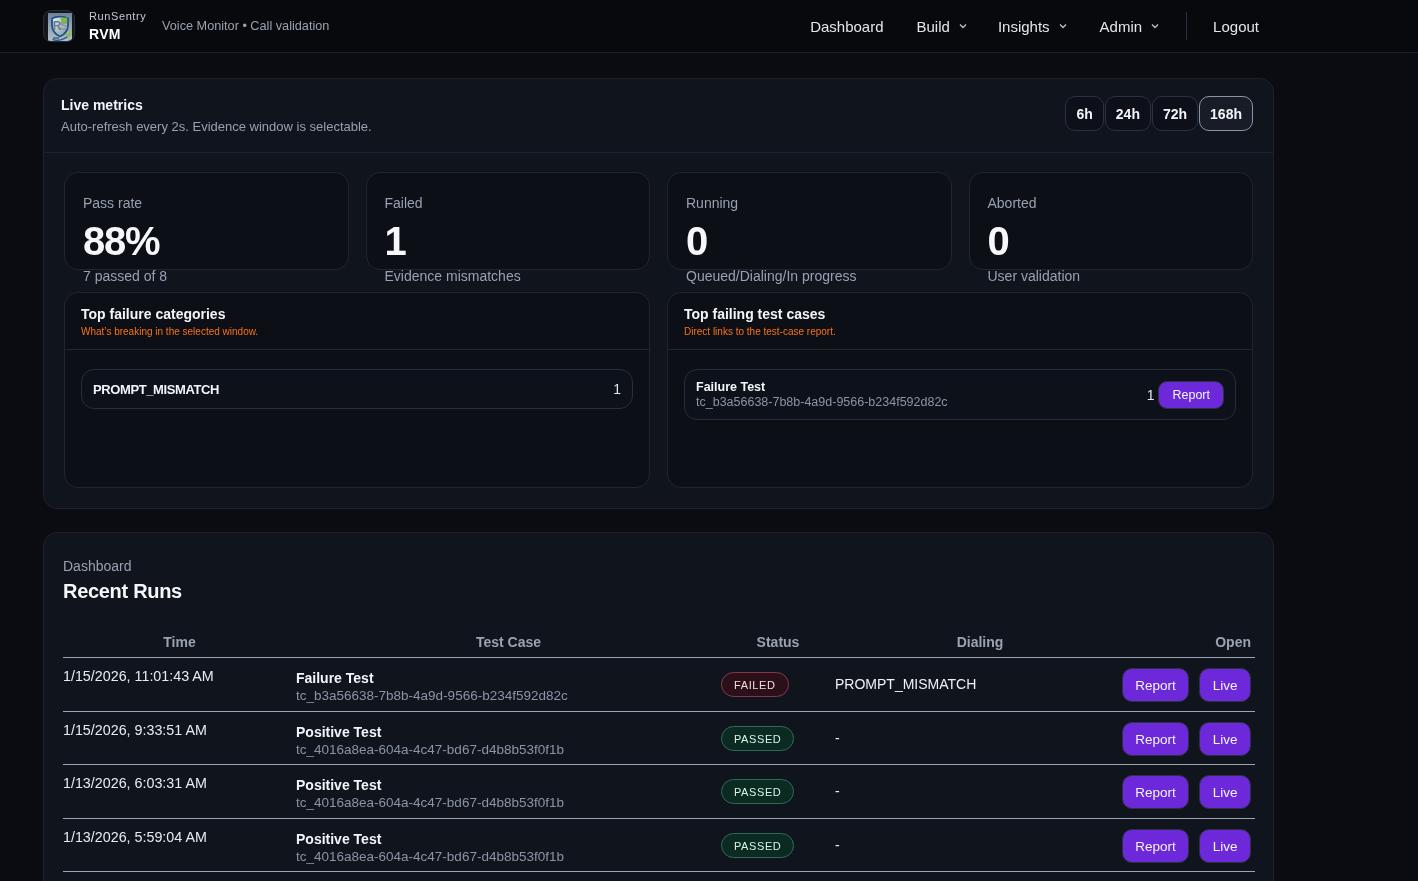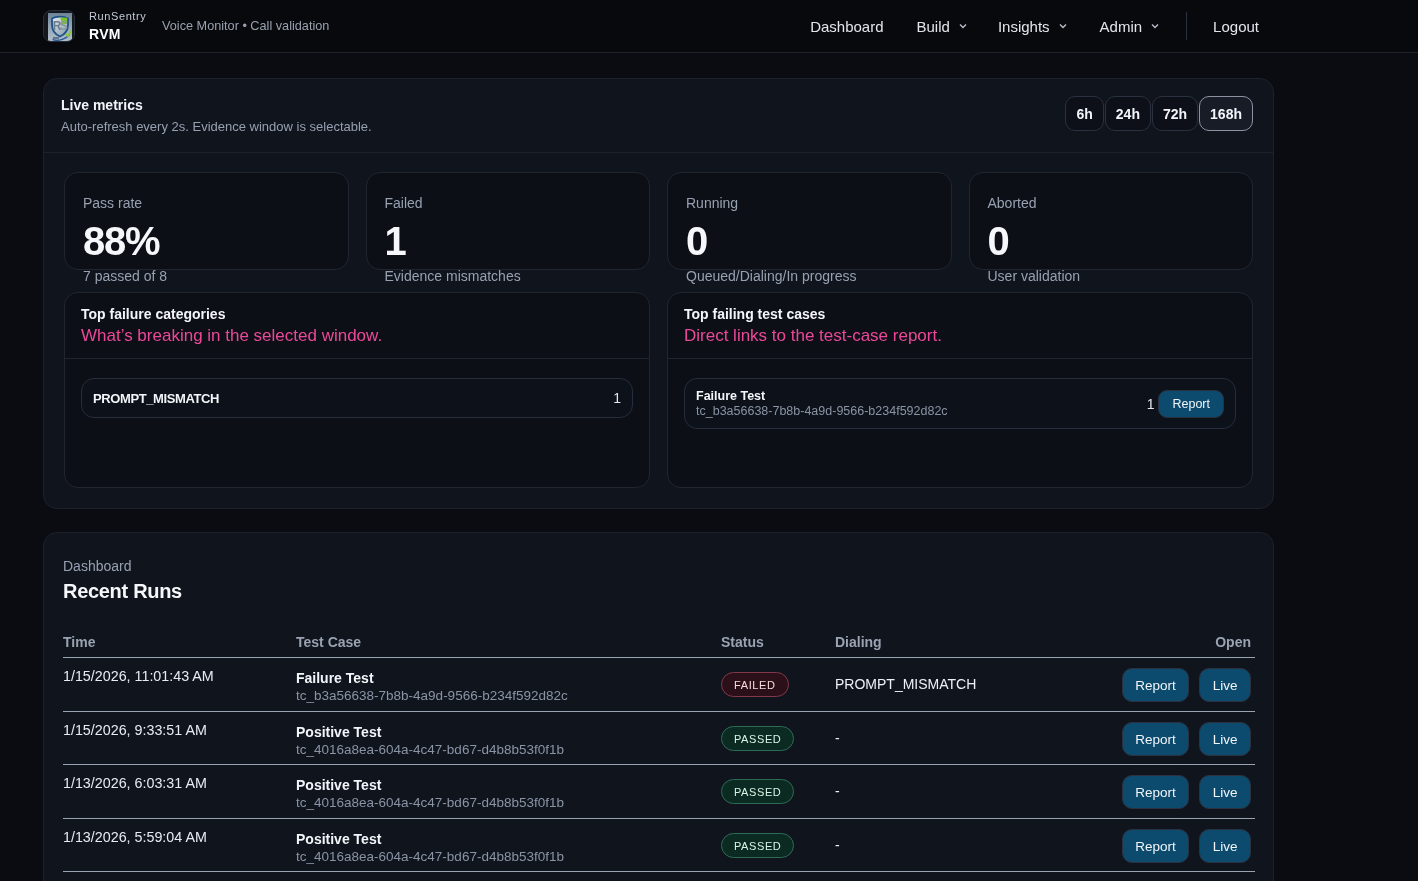--- a/index.html
+++ b/index.html
@@ -54,44 +54,44 @@
     background:#0c0f16; border:1px solid #20252f; border-radius:14px;
     padding:22px 18px; height:98px;
   }
   .mcard .lbl { font-size:14px; color:#98a1b1; }
   .mcard .val { font-size:40px; font-weight:700; color:#f5f7fa; margin-top:7.5px; letter-spacing:-1.2px; }
   .mcard .sub { font-size:14px; color:#98a1b1; margin-top:4px; }
   .two-grid { display:grid; grid-template-columns:1fr 1fr; gap:17px; margin-top:22px; }
   .scard { background:#0c0f16; border:1px solid #20252f; border-radius:14px; height:196px; }
   .scard .head { padding:13px 16px 12px; border-bottom:1px solid #20252f; }
   .scard .head h3 { font-size:14px; font-weight:700; color:#f2f5f9; }
-  .scard .head p { font-size:17px; color:#ec4899; margin-top:4px; }
+  .scard .head p { font-size:10px; color:#f97316; margin-top:4px; }
   .scard .body { padding:19px 16px 0; }
   .item {
     background:#0d1119; border:1px solid #262d3c; border-radius:13px;
     display:flex; align-items:center; padding:0 11px;
   }
   .item1 { height:40px; }
   .item1 .name { font-size:13px; font-weight:700; color:#f2f5f9; letter-spacing:-0.4px; }
   .item1 .cnt { margin-left:auto; font-size:14px; color:#e2e7ee; }
   .item2 { height:51px; padding:0 11px; }
   .item2 .tc-name { font-size:12.5px; font-weight:700; color:#f2f5f9; line-height:14px; }
   .item2 .tc-id { font-size:12.5px; color:#8a94a5; margin-top:1px; line-height:14.5px; }
   .item2 .right { margin-left:auto; display:flex; align-items:center; }
   .btn {
     height:28px; padding:0 13px; border-radius:9px;
-    background:#0c4a6e; border:1px solid #2a3140;
+    background:#6d28d9; border:1px solid #2a3140;
     color:#f2f5f9; font-size:12.5px;
     display:inline-flex; align-items:center;
   }
   .panel2 { margin-top:23px; padding:25px 18px 20px 19px; height:420px; }
   .crumb { font-size:14px; color:#98a1b1; }
   .panel2 h1 { font-size:20px; font-weight:700; color:#f5f7fa; margin-top:5.5px; letter-spacing:-0.3px; }
   table { width:100%; border-collapse:collapse; margin-top:19px; table-layout:fixed; }
-  th { text-align:left; font-size:14px; font-weight:700; color:#9aa3b2; padding:12.5px 0 6.5px; border-bottom:1px solid #9aa3b2; }
+  th { text-align:center; font-size:14px; font-weight:700; color:#9aa3b2; padding:12.5px 0 6.5px; border-bottom:1px solid #9aa3b2; }
   td { border-bottom:1px solid #9aa3b2; padding:10.5px 0 8.5px; vertical-align:middle; }
   tbody td:nth-child(2) { padding:12px 0 7px; }
   tbody tr:nth-child(even) td { padding-bottom:7.5px; }
   tbody tr:nth-child(even) td:nth-child(2) { padding-bottom:6px; }
   .col-time { width:233px; }
   .col-case { width:425px; }
   .col-status { width:114px; }
   .col-fail { width:auto; }
   .col-open { width:130px; text-align:right; padding-right:4px; }
   td.time { font-size:14.3px; color:#e7ecf3; vertical-align:top; padding-top:10px; }

